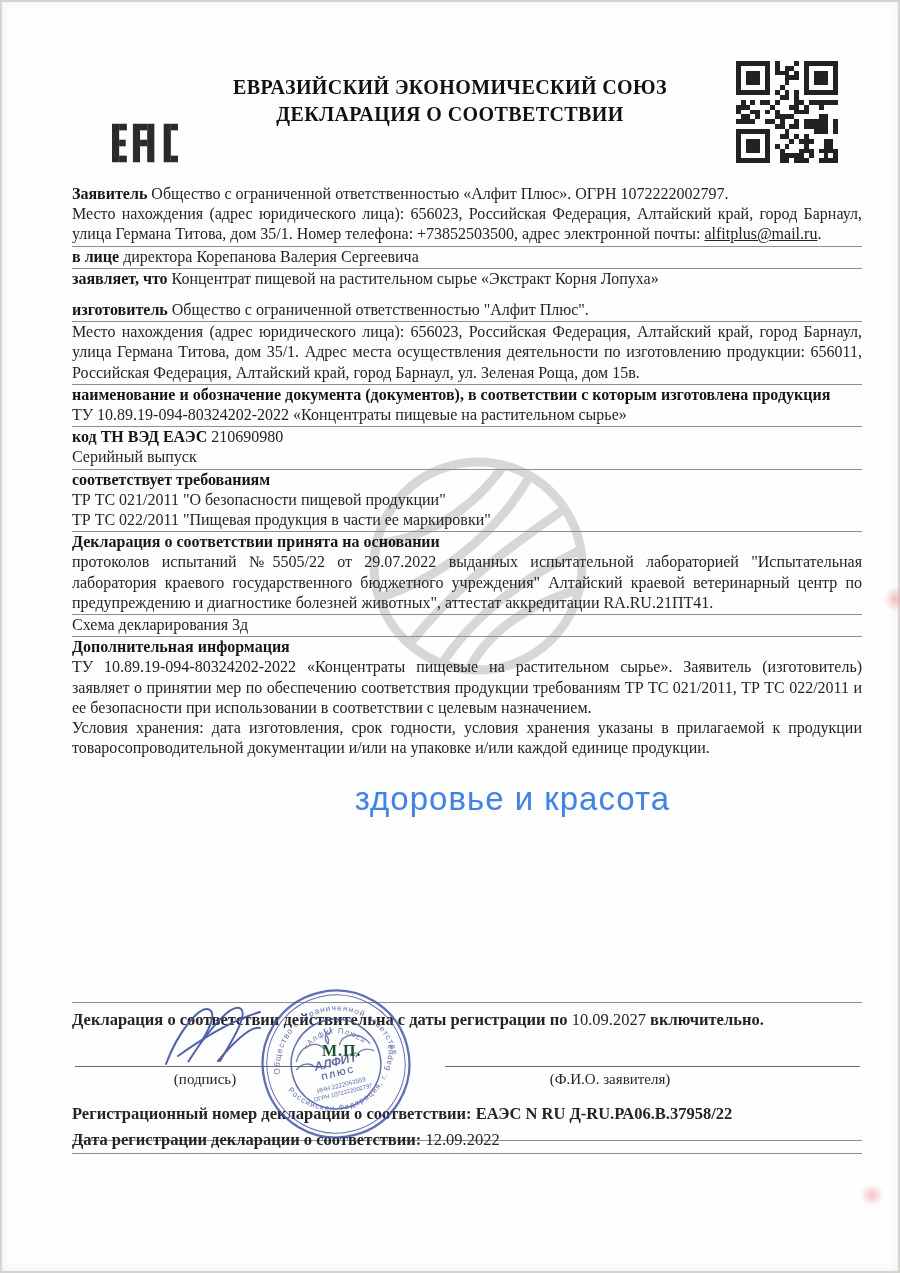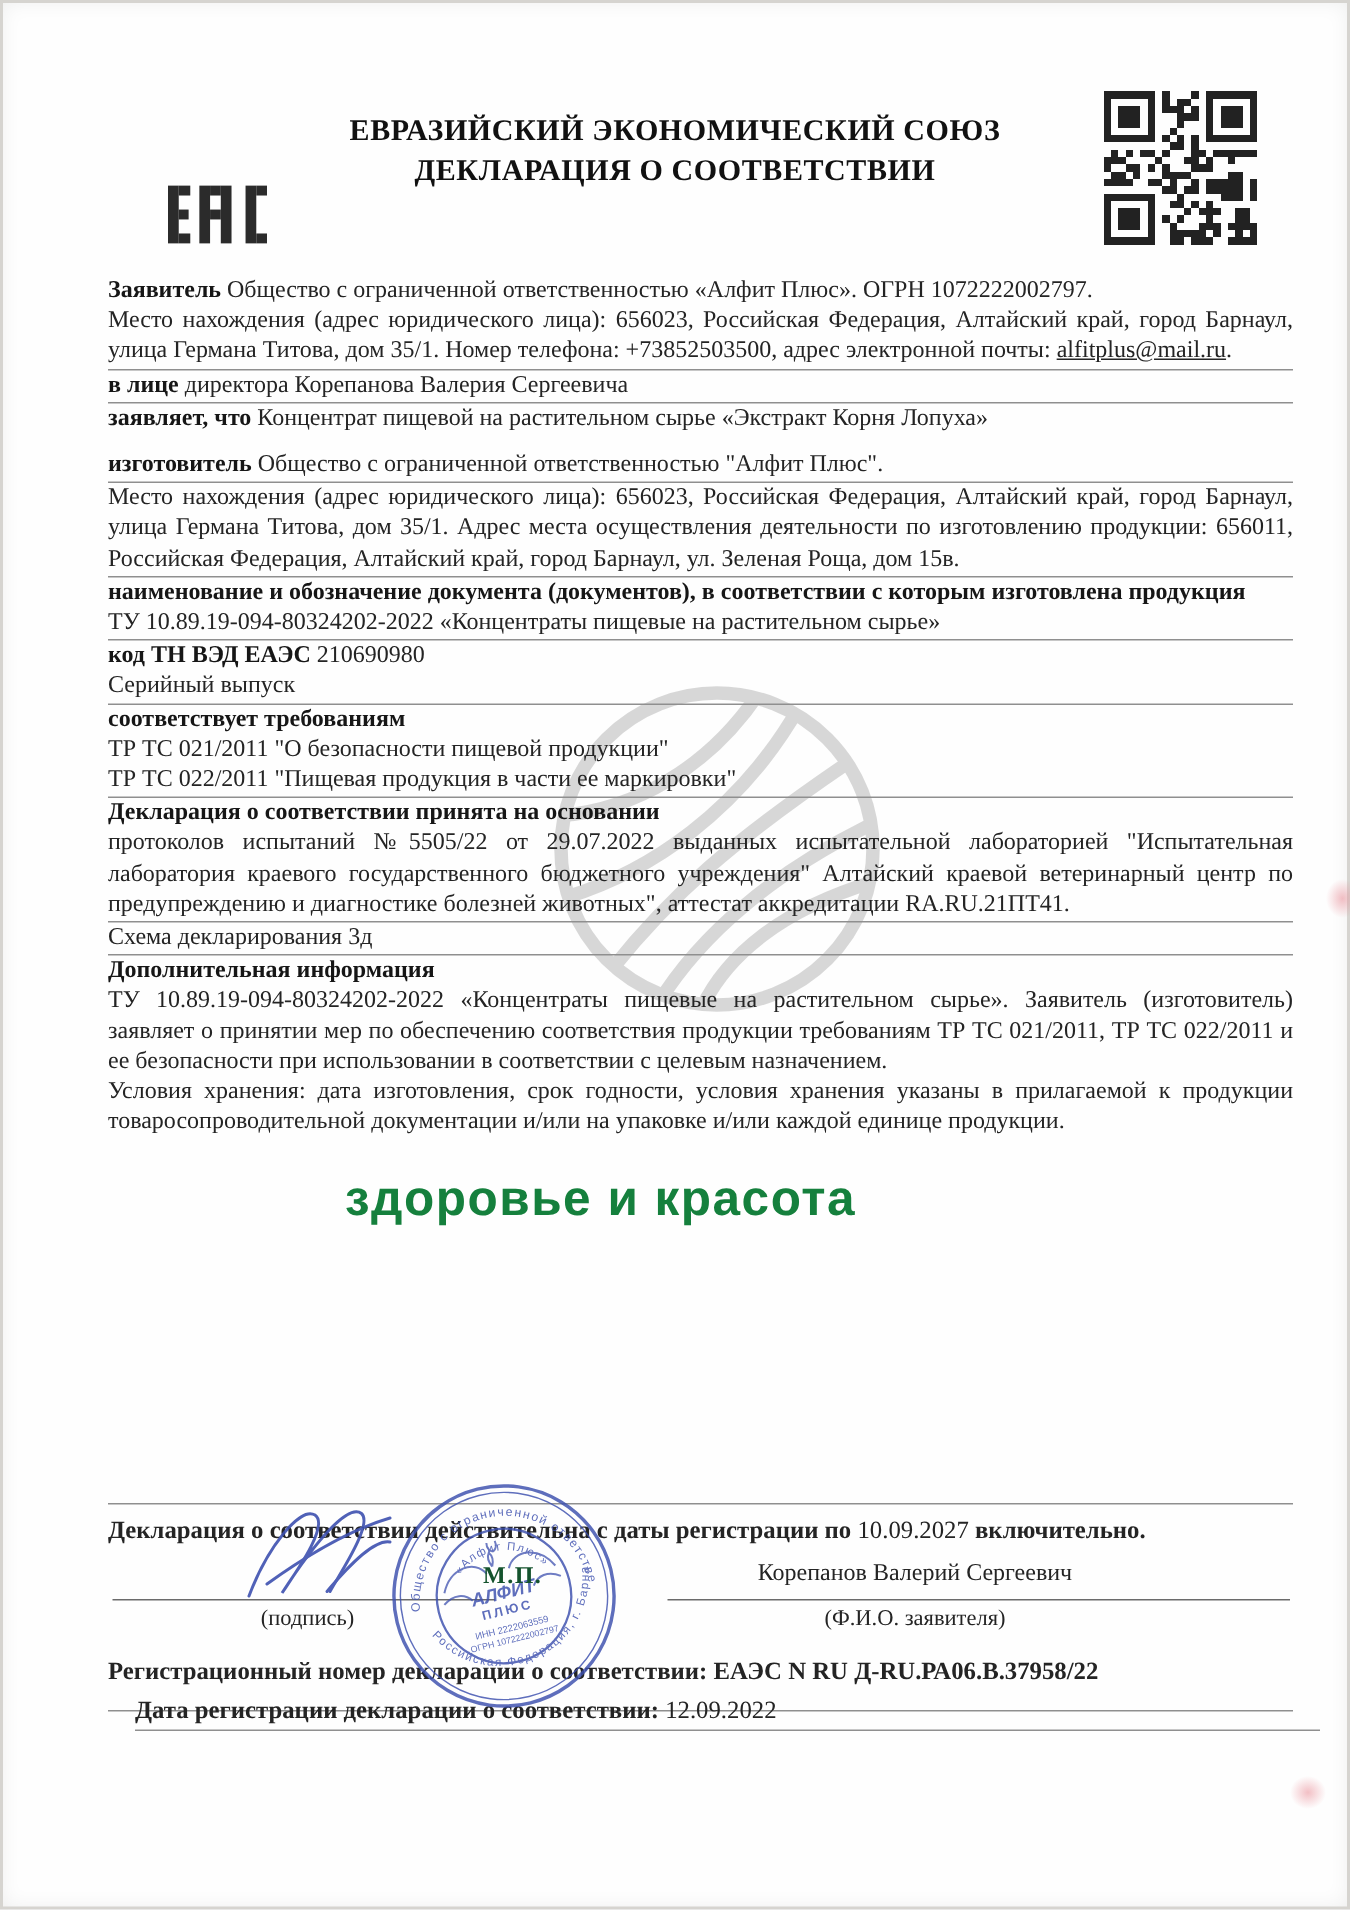--- a/index.html
+++ b/index.html
@@ -24,36 +24,36 @@
   .bb{border-bottom:1.5px solid var(--rule); padding-bottom:1px;}
   .just{text-align:justify;}
   b{color:#161616;}
   .u{text-decoration:underline;}
   .mb{margin-bottom:11px;}
   
   .wm-leaf{position:absolute; left:360px; top:448px; width:236px; height:236px; z-index:0;}
   .wm-brand{position:absolute; left:208px; top:646px; width:660px; z-index:0;
             font-family:"Liberation Sans", sans-serif; font-weight:bold; font-size:112px; line-height:118px;
             letter-spacing:7px; color:rgba(140,140,140,.42); user-select:none;}
-  .wm-tag{position:absolute; left:230px; top:780px; width:440px; text-align:left; z-index:0;
-          font-family:"Liberation Sans", sans-serif; font-weight:bold; font-size:33px;
-          color:#15803d; letter-spacing:1px;}
+  .wm-tag{position:absolute; left:230px; top:780px; width:440px; text-align:right; z-index:0;
+          font-family:"Liberation Sans", sans-serif; font-weight:normal; font-size:33px;
+          color:#3b82f6; letter-spacing:1px;}
   
   .abs{position:absolute;}
   .rule{border-top:1.5px solid var(--rule); height:0;}
   .validity{left:72px; top:1010px; width:790px; font-size:16.5px; font-weight:bold; z-index:1;}
   .validity .reg{font-weight:normal;}
   .sigline{border-bottom:1.6px solid #6b6b6b; height:0; z-index:1;}
   .sublabel{font-size:15px; text-align:center; z-index:1;}
   .fio-name{left:445px; top:1040px; width:330px; text-align:center; font-size:16px; z-index:1;}
   .mp{left:322px; top:1042px; font-size:16px; font-weight:bold; color:#14532d; z-index:4; letter-spacing:1px;}
   .regrow{left:72px; top:1104px; width:790px; font-size:16.5px; font-weight:bold;
           border-bottom:1.5px solid var(--rule); padding-bottom:16px; z-index:1;}
   .regrow2{left:72px; top:1130px; width:790px; font-size:16.5px; font-weight:bold;
-           border-bottom:1.5px solid var(--rule); padding-bottom:3px; z-index:1;margin-left:18px;}
+           border-bottom:1.5px solid var(--rule); padding-bottom:3px; z-index:1;}
   .regrow2 .val{font-weight:normal;}
   .stamp{left:255px; top:983px; width:162px; height:162px; z-index:3; opacity:.82;}
   .sig-svg{left:148px; top:998px; width:210px; height:82px; z-index:3;}
   .pink{position:absolute; border-radius:50%; background:radial-gradient(closest-side, rgba(233,140,150,.55), rgba(233,140,150,0)); z-index:5;}
 </style>
 </head>
 <body>
 
 <div class="page">
 
@@ -293,21 +293,20 @@
 
   <div class="abs rule" style="left:72px; top:1002px; width:790px; z-index:1;"></div>
 
   <div class="abs validity">
     <span>Декларация о соответствии действительна с даты регистрации по </span><span class="reg">10.09.2027</span><span> включительно.</span>
   </div>
 
   <div class="abs sigline" style="left:75px; top:1066px; width:255px;"></div>
   <div class="abs sublabel" style="left:140px; top:1071px; width:130px;">(подпись)</div>
 
-  <div class="abs fio-name">Корепанов Валерий Сергеевич</div>
   <div class="abs sigline" style="left:445px; top:1066px; width:415px;"></div>
   <div class="abs sublabel" style="left:445px; top:1071px; width:330px;">(Ф.И.О. заявителя)</div>
 
   <div class="abs mp">М.П.</div>
 
   <svg class="abs stamp" viewBox="-85 -85 170 170" aria-hidden="true">
     <g transform="rotate(-14)" stroke="var(--stamp)" fill="none">
       <circle r="77" stroke-width="2.4"></circle>
       <circle r="72.5" stroke-width="1"></circle>
       <circle r="47" stroke-width="1.6"></circle>

